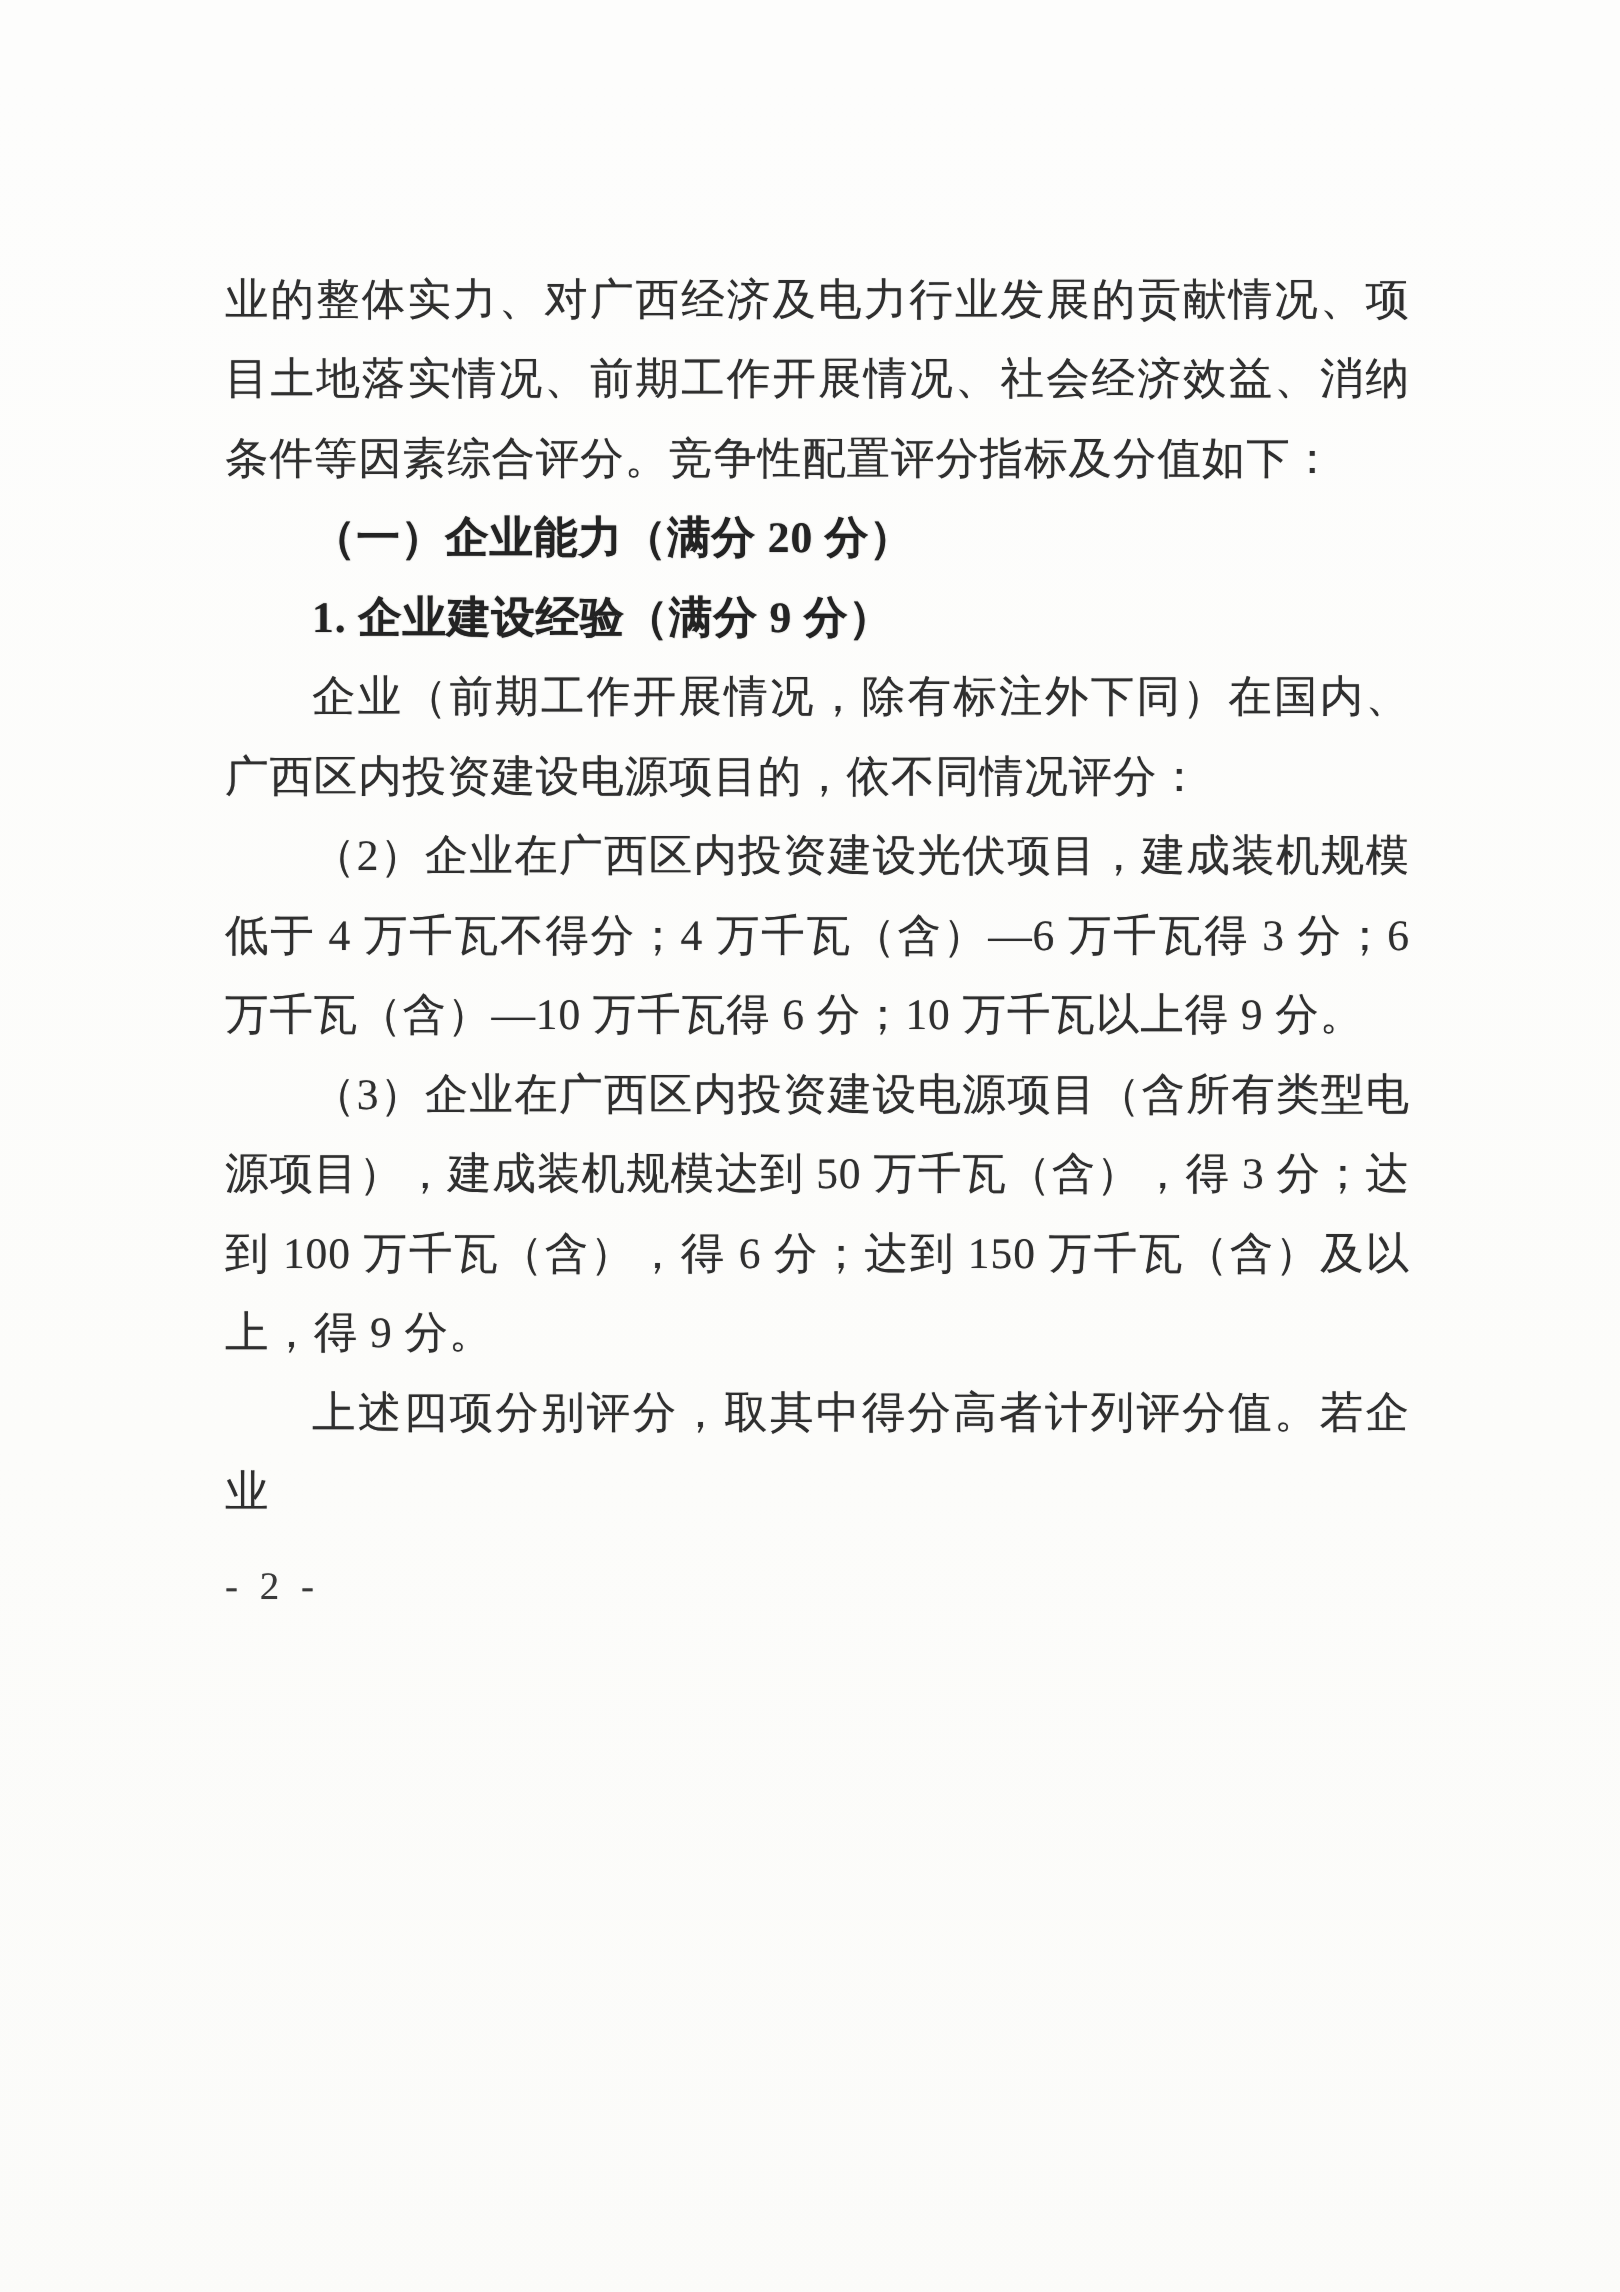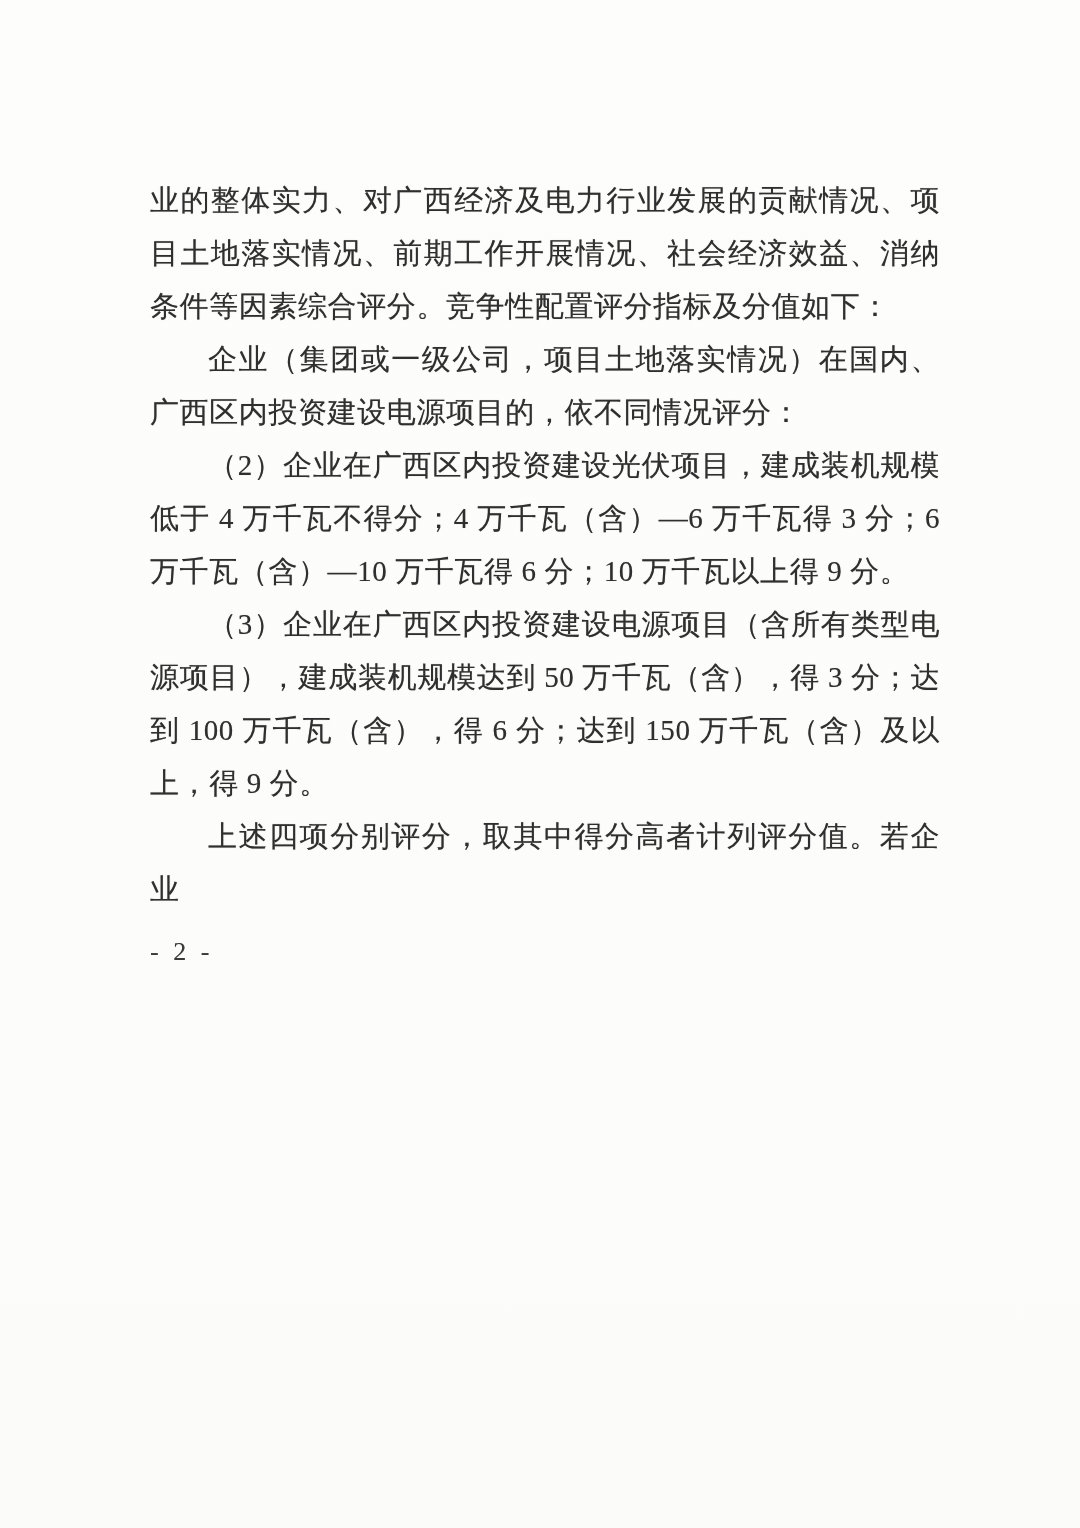--- a/index.html
+++ b/index.html
@@ -52,23 +52,25 @@
     text-shadow: 0 0 0.6px rgba(80,80,80,0.5);
   }
 </style>
 </head>
 <body>
 
 <div class="page">
 
   <p class="para">业的整体实力、对广西经济及电力行业发展的贡献情况、项目土地落实情况、前期工作开展情况、社会经济效益、消纳条件等因素综合评分。竞争性配置评分指标及分值如下：</p>
 
+  <p class="para heading">（一）企业能力（满分 20 分）</p>
 
+  <p class="para heading">1. 企业建设经验（满分 9 分）</p>
 
-  <p class="para indent">企业（集团或一级公司，项目土地落实情况）在国内、广西区内投资建设电源项目的，依不同情况评分：</p>
+  <p class="para indent">企业（前期工作开展情况，除有标注外下同）在国内、广西区内投资建设电源项目的，依不同情况评分：</p>
 
 
   <p class="para indent">（2）企业在广西区内投资建设光伏项目，建成装机规模低于 4 万千瓦不得分；4 万千瓦（含）—6 万千瓦得 3 分；6 万千瓦（含）—10 万千瓦得 6 分；10 万千瓦以上得 9 分。</p>
 
   <p class="para indent">（3）企业在广西区内投资建设电源项目（含所有类型电源项目），建成装机规模达到 50 万千瓦（含），得 3 分；达到 100 万千瓦（含），得 6 分；达到 150 万千瓦（含）及以上，得 9 分。</p>
 
 
   <p class="para indent">上述四项分别评分，取其中得分高者计列评分值。若企业</p>
 
   <p class="page-number">- 2 -</p>

